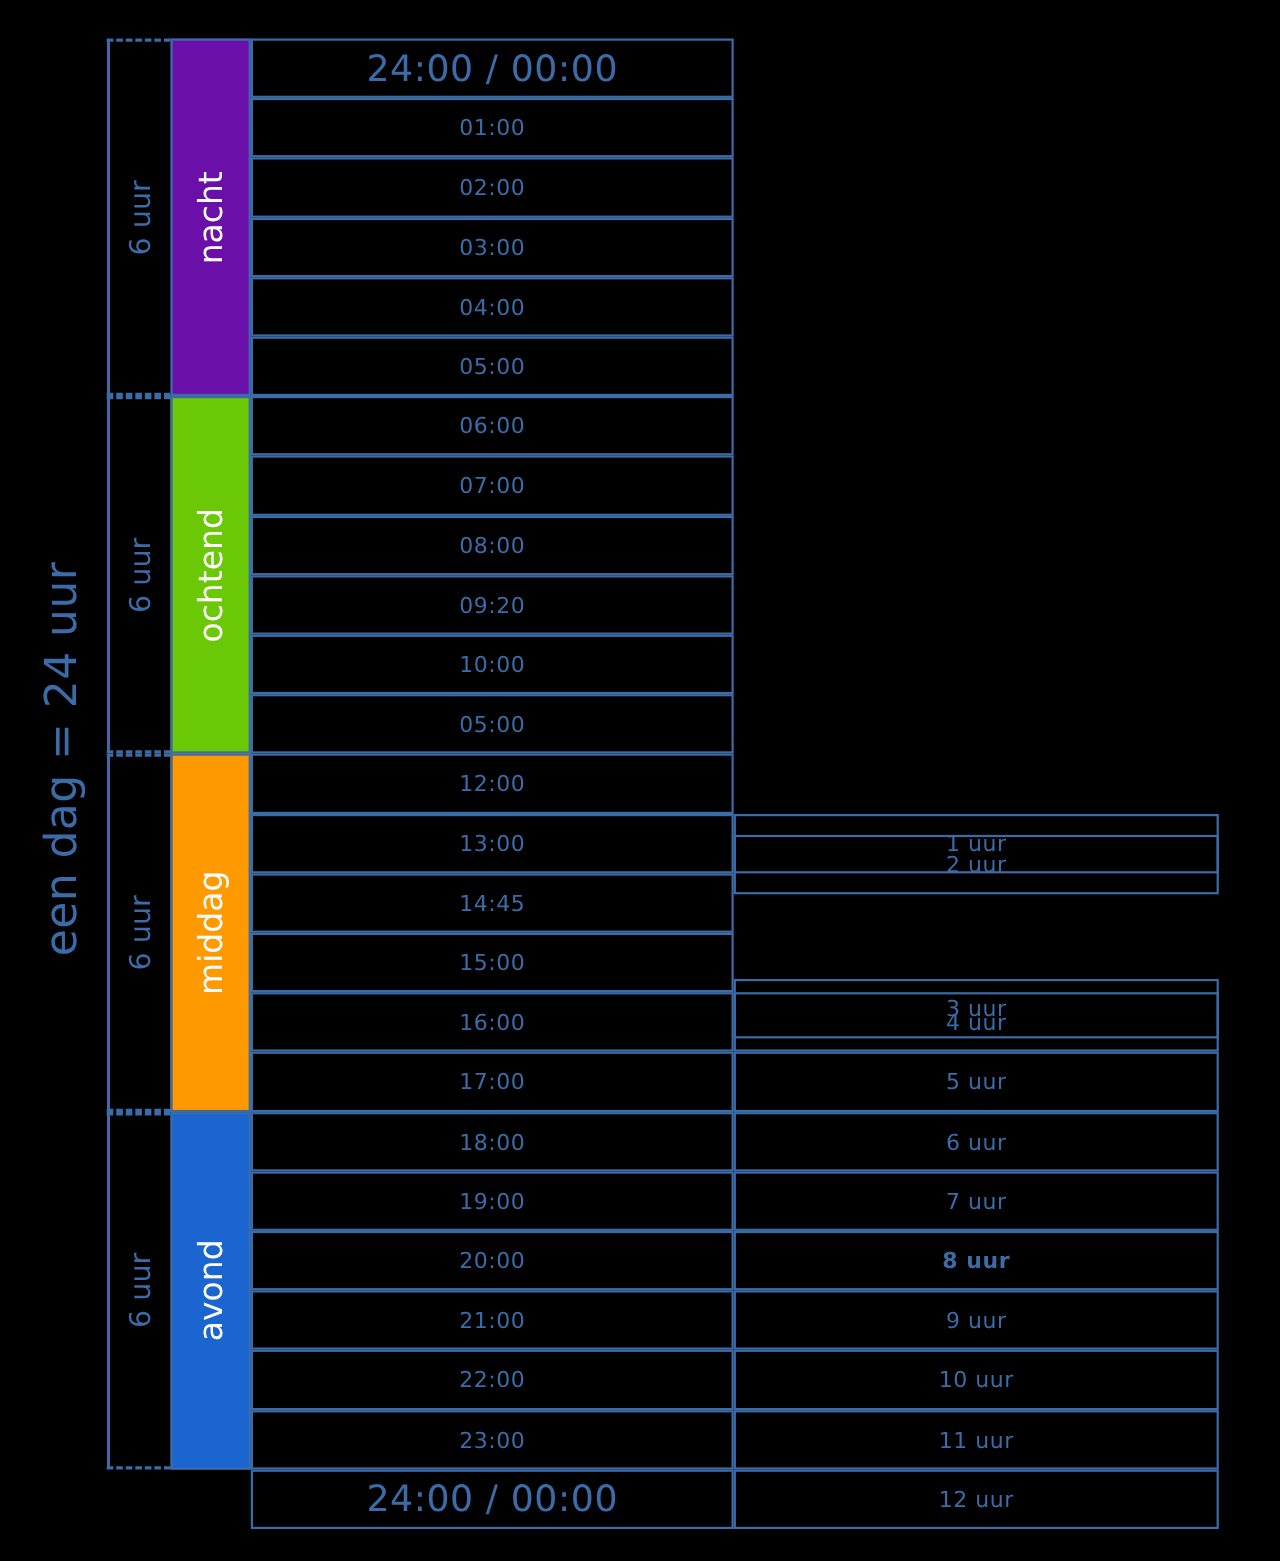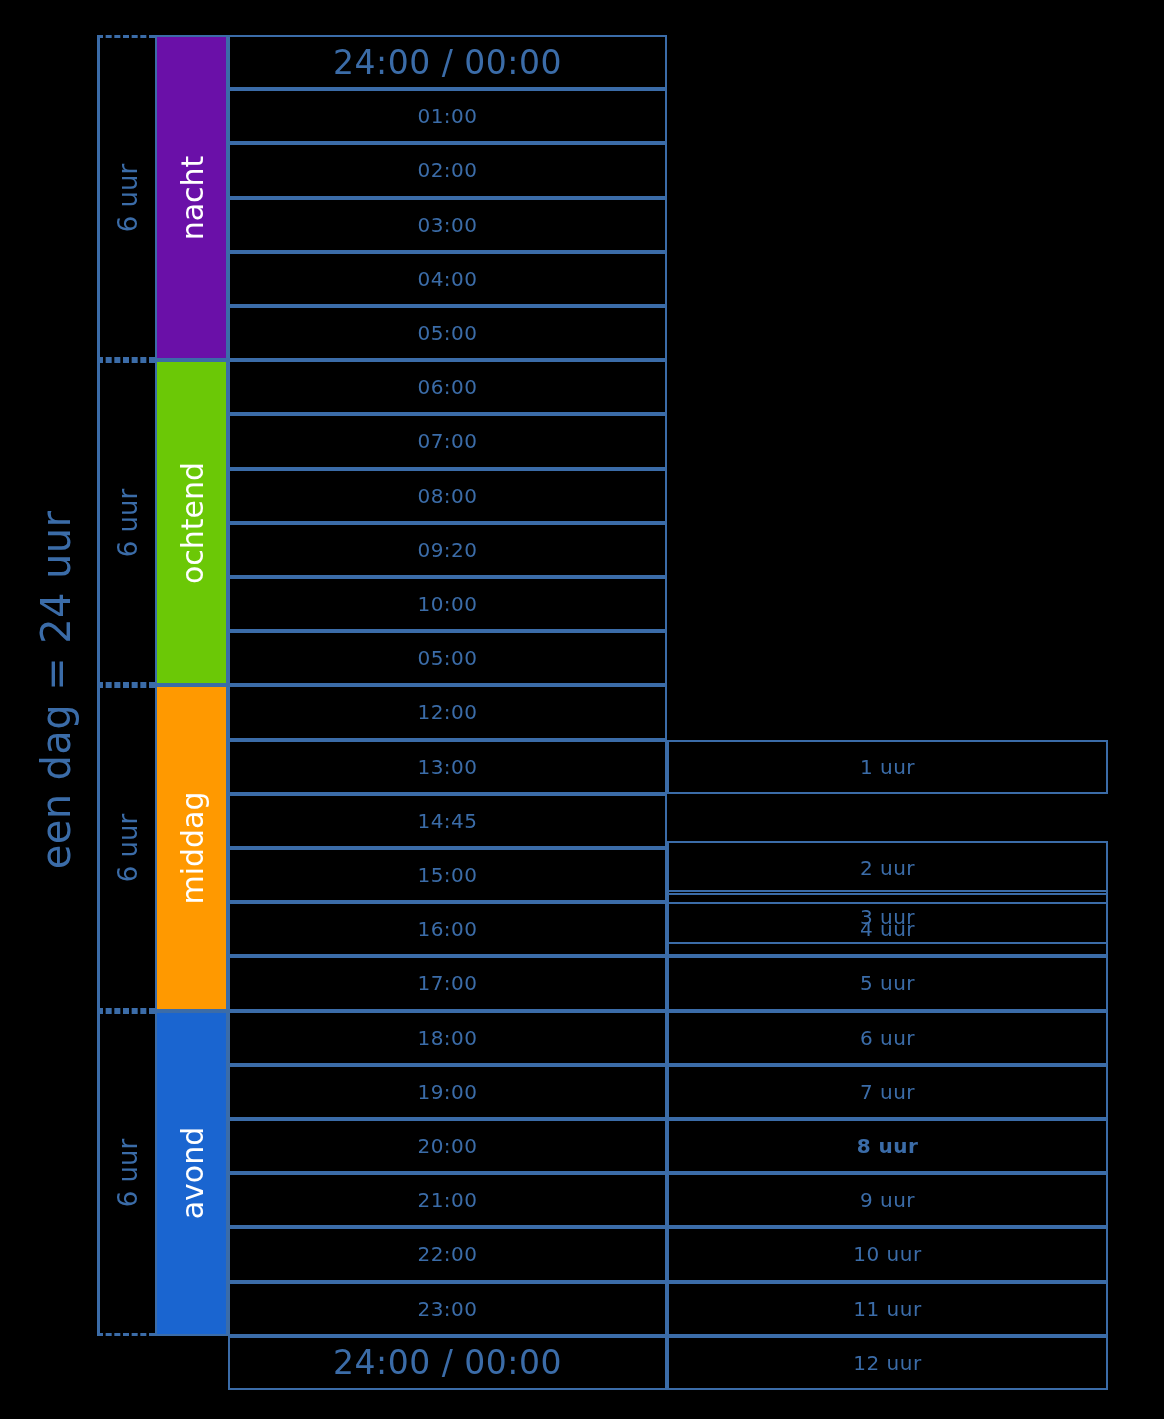--- a/index.html
+++ b/index.html
@@ -169,21 +169,21 @@
       <div class="cell col1" style="top: 1064.8px; height: 54.2px;">19:00</div>
       <div class="cell col1" style="top: 1119px; height: 54.2px;">20:00</div>
       <div class="cell col1" style="top: 1173.2px; height: 54.2px;">21:00</div>
       <div class="cell col1" style="top: 1227.4px; height: 54.2px;">22:00</div>
       <div class="cell col1" style="top: 1281.6px; height: 54.2px;">23:00</div>
       <div class="cell col1 big" style="top: 1335.8px; height: 54.2px;">24:00 / 00:00</div>
     </div>
 
   <div id="col2">
       <div class="cell col2" style="top: 739.6px; height: 54.2px;">1 uur</div>
-      <div class="cell col2" style="top: 841px; height: 54.2px;">2 uur</div>
+      <div class="cell col2" style="top: 759px; height: 54.2px;">2 uur</div>
       <div class="cell col2" style="top: 890px; height: 54.2px;">3 uur</div>
       <div class="cell col2" style="top: 902.2px; height: 54.2px;">4 uur</div>
       <div class="cell col2" style="top: 956.4px; height: 54.2px;">5 uur</div>
       <div class="cell col2" style="top: 1010.6px; height: 54.2px;">6 uur</div>
       <div class="cell col2" style="top: 1064.8px; height: 54.2px;">7 uur</div>
       <div class="cell col2" style="top: 1119px; height: 54.2px; font-weight: bold;">8 uur</div>
       <div class="cell col2" style="top: 1173.2px; height: 54.2px;">9 uur</div>
       <div class="cell col2" style="top: 1227.4px; height: 54.2px;">10 uur</div>
       <div class="cell col2" style="top: 1281.6px; height: 54.2px;">11 uur</div>
       <div class="cell col2" style="top: 1335.8px; height: 54.2px;">12 uur</div>

